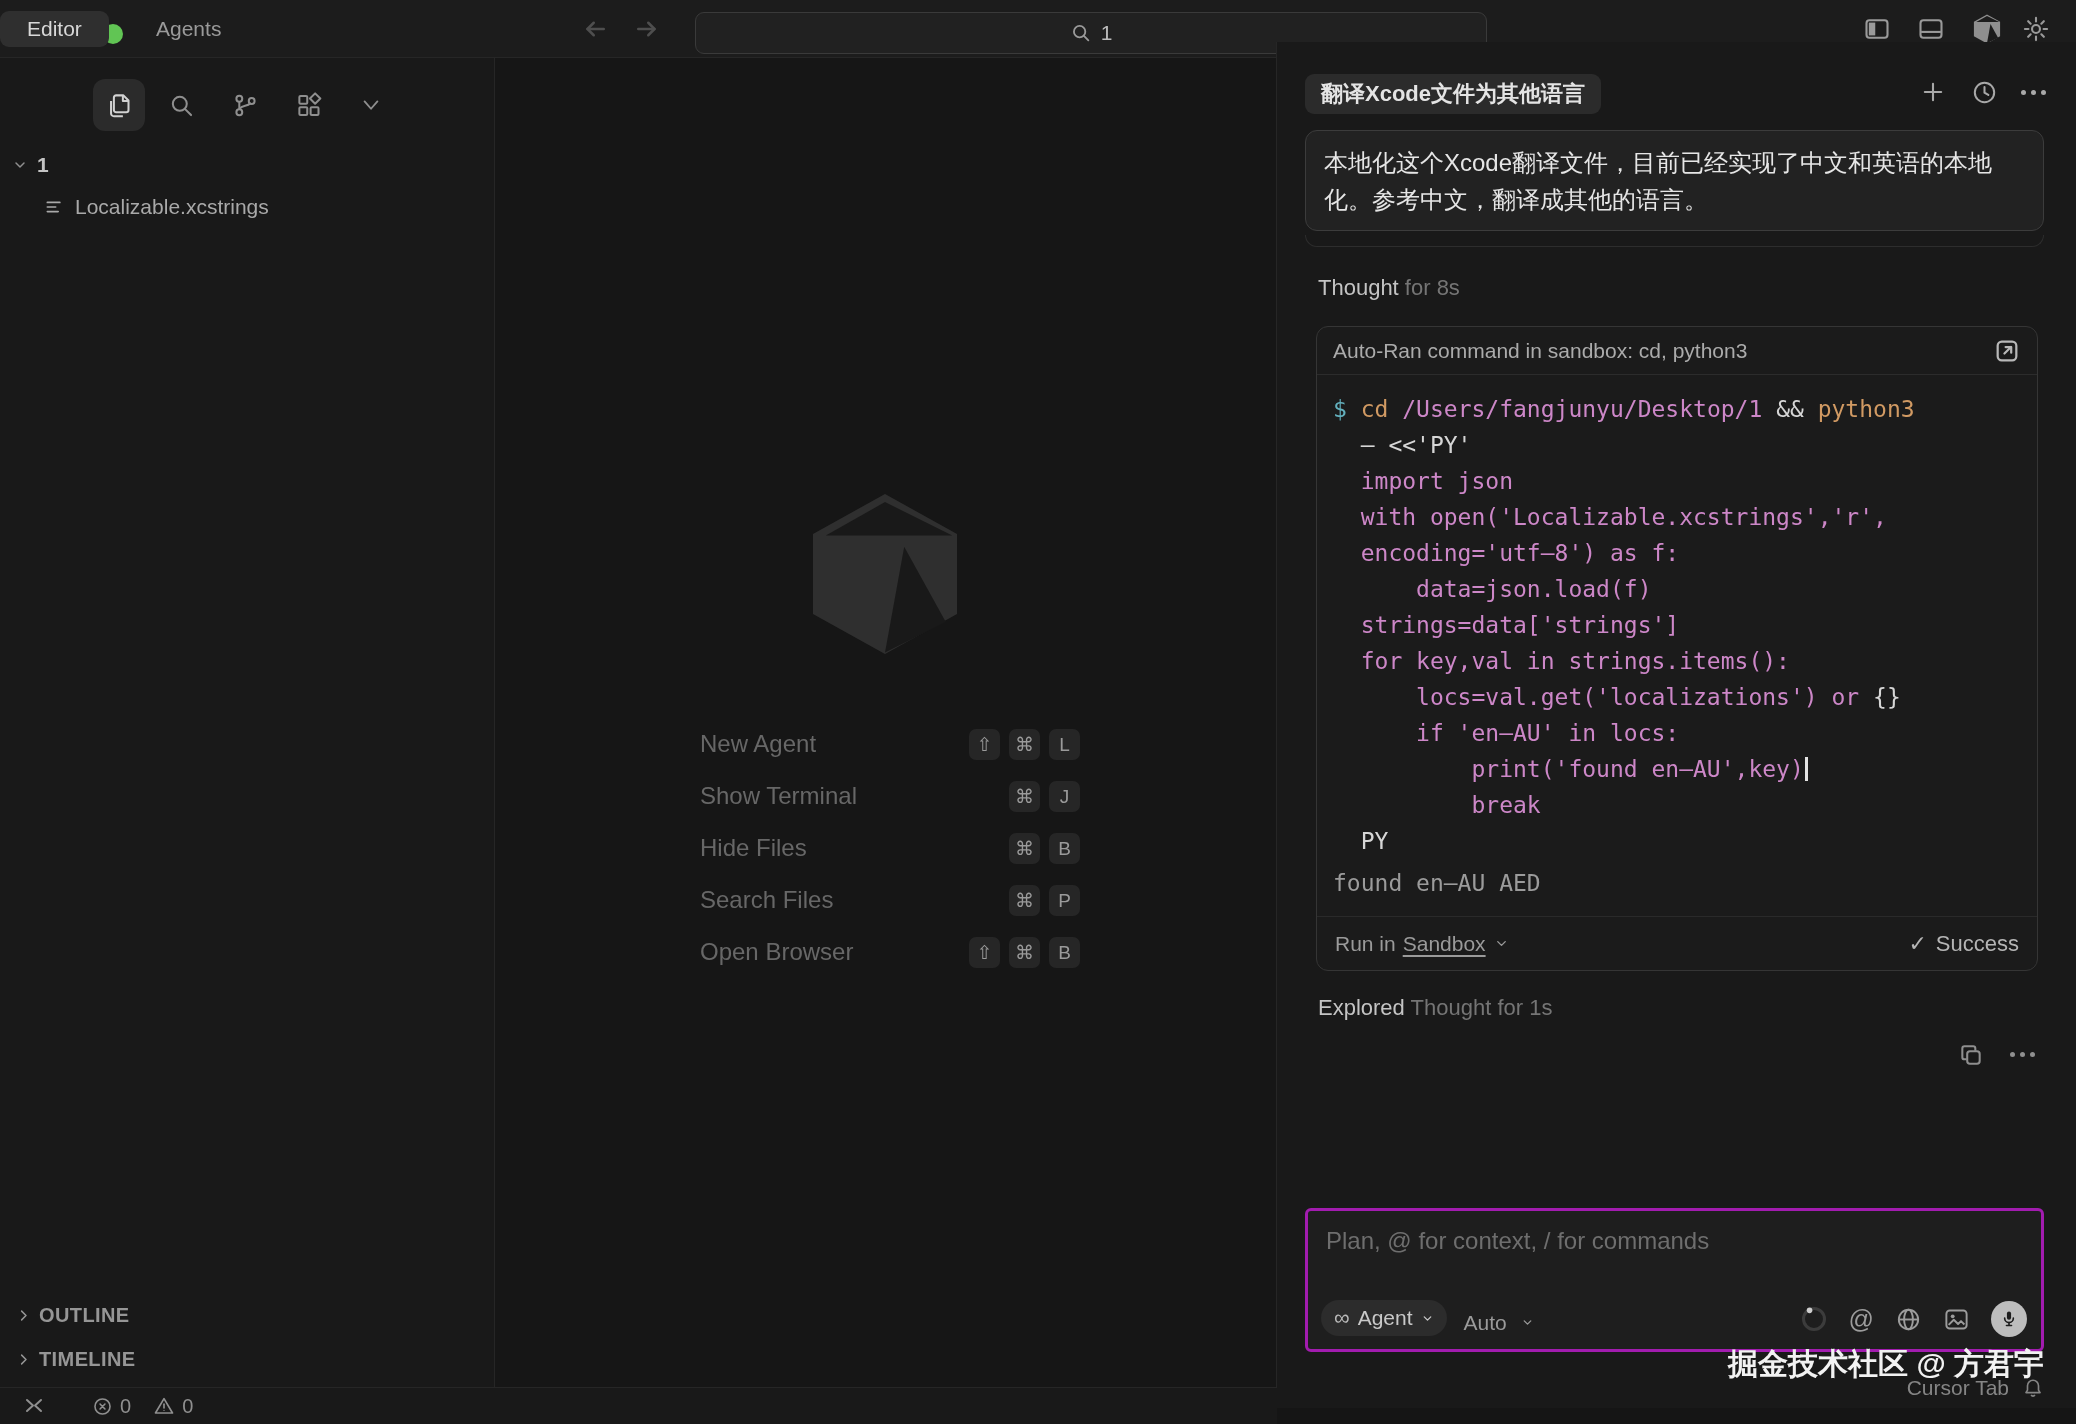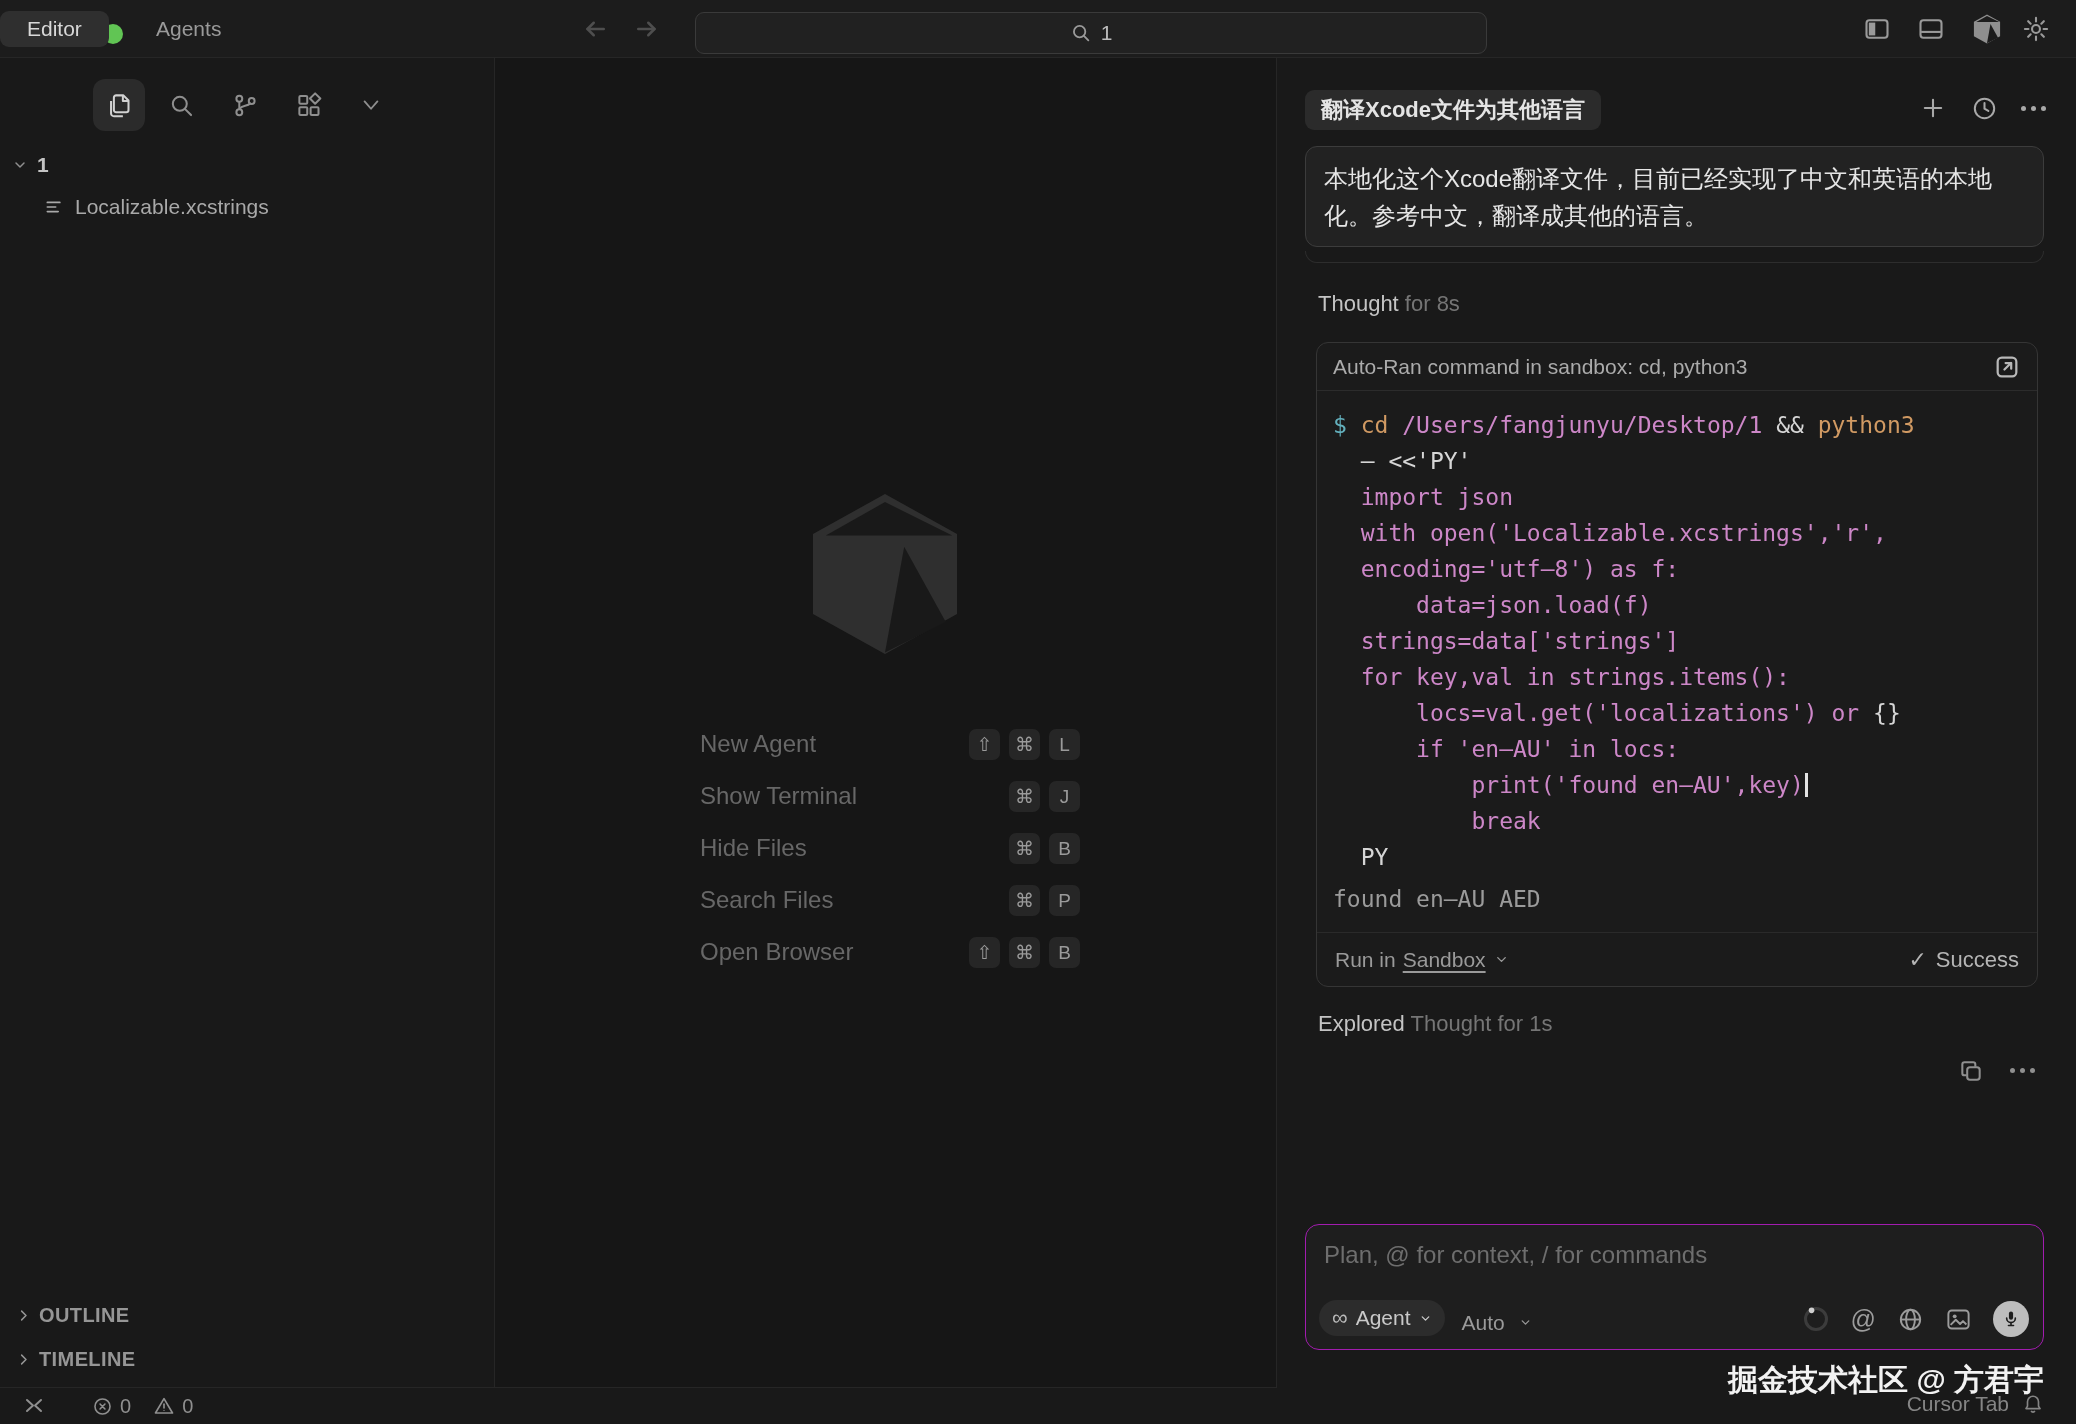--- a/index.html
+++ b/index.html
@@ -35,21 +35,21 @@
   
   #editor { position:absolute; left:495px; top:58px; width:781px; height:1329px; background:#161616; }
   #shortcuts { position:absolute; left:205px; top:660px; width:380px; }
   .sc-row { height:52px; display:flex; align-items:center; justify-content:space-between; }
   .sc-label { font-size:24px; color:#676767; }
   .sc-keys { display:flex; gap:9px; }
   .keycap { min-width:31px; height:31px; line-height:31px; padding:0 6px; text-align:center;
     background:#262626; border-radius:7px; color:#9a9a9a; font-size:19px; }
 
   
-  #panel { position:absolute; left:1276px; top:58px; width:800px; height:1366px;
+  #panel { position:absolute; left:1276px; top:42px; width:800px; height:1366px;
     background:#191919; border-left:1px solid #262626; }
   .chat-pill { position:absolute; left:28px; top:32px; height:40px; line-height:40px; padding:0 16px;
     background:#2b2b2b; border-radius:9px; color:#e4e4e4; font-size:22px; font-weight:600; }
   .hd-ic { position:absolute; color:#a8a8a8; }
   #msgcard { position:absolute; left:28px; top:88px; width:739px; height:101px;
     background:#222222; border:1px solid #3c3c3c; border-radius:12px; padding:13px 18px;
     color:#e6e6e6; font-size:24px; line-height:37px; overflow:hidden; }
   #peek { position:absolute; left:28px; top:193px; width:739px; height:12px;
     border:1px solid #2d2d2d; border-top:none; border-radius:0 0 12px 12px; }
   .thought { position:absolute; left:41px; font-size:22px; color:#c4c4c4; }
@@ -69,22 +69,22 @@
   .caret { display:inline-block; width:3px; height:24px; background:#e3e3e3; vertical-align:-4px; margin-left:1px; }
   #term-foot { position:absolute; left:0; bottom:0; width:100%; height:54px;
     border-top:1px solid #2a2a2a; display:flex; align-items:center; padding:0 18px;
     color:#9a9a9a; font-size:21px; }
   #term-foot .ulined { text-decoration:underline; text-underline-offset:4px; margin-left:7px; }
   #term-foot .grow { flex:1; }
   .success { display:flex; align-items:center; gap:9px; color:#b5b5b5; font-size:22px; }
 
   .act-ic { position:absolute; color:#8f8f8f; }
 
-  #inputcard { position:absolute; left:28px; top:1166px; width:739px; height:126px;
-    background:#1e1e1e; border:1px solid #a21caf; border-radius:14px; }
+  #inputcard { position:absolute; left:28px; top:1166px; width:739px; height:144px;
+    background:#1e1e1e; border:3px solid #a21caf; border-radius:6px; }
   #placeholder { position:absolute; left:18px; top:16px; font-size:24px; color:#6e6e6e; }
   #input-left { position:absolute; left:13px; bottom:13px; display:flex; align-items:center; gap:17px; }
   .agent-pill { height:36px; border-radius:18px; background:#2c2c2c; display:flex; align-items:center;
     gap:8px; padding:0 13px; color:#c9c9c9; font-size:21px; }
   .agent-pill .inf { font-size:22px; color:#b9b9b9; }
   .mode { display:flex; align-items:center; gap:14px; color:#9a9a9a; font-size:21px;margin-top:9px; }
   #input-right { position:absolute; right:14px; bottom:12px; display:flex; align-items:center; gap:21px; color:#9c9c9c;}
   .at-glyph { font-size:25px; color:#9c9c9c; }
   .mic-circle { width:36px; height:36px; border-radius:50%; background:#bdbdbd;
     display:flex; align-items:center; justify-content:center; color:#1d1d1d; }

